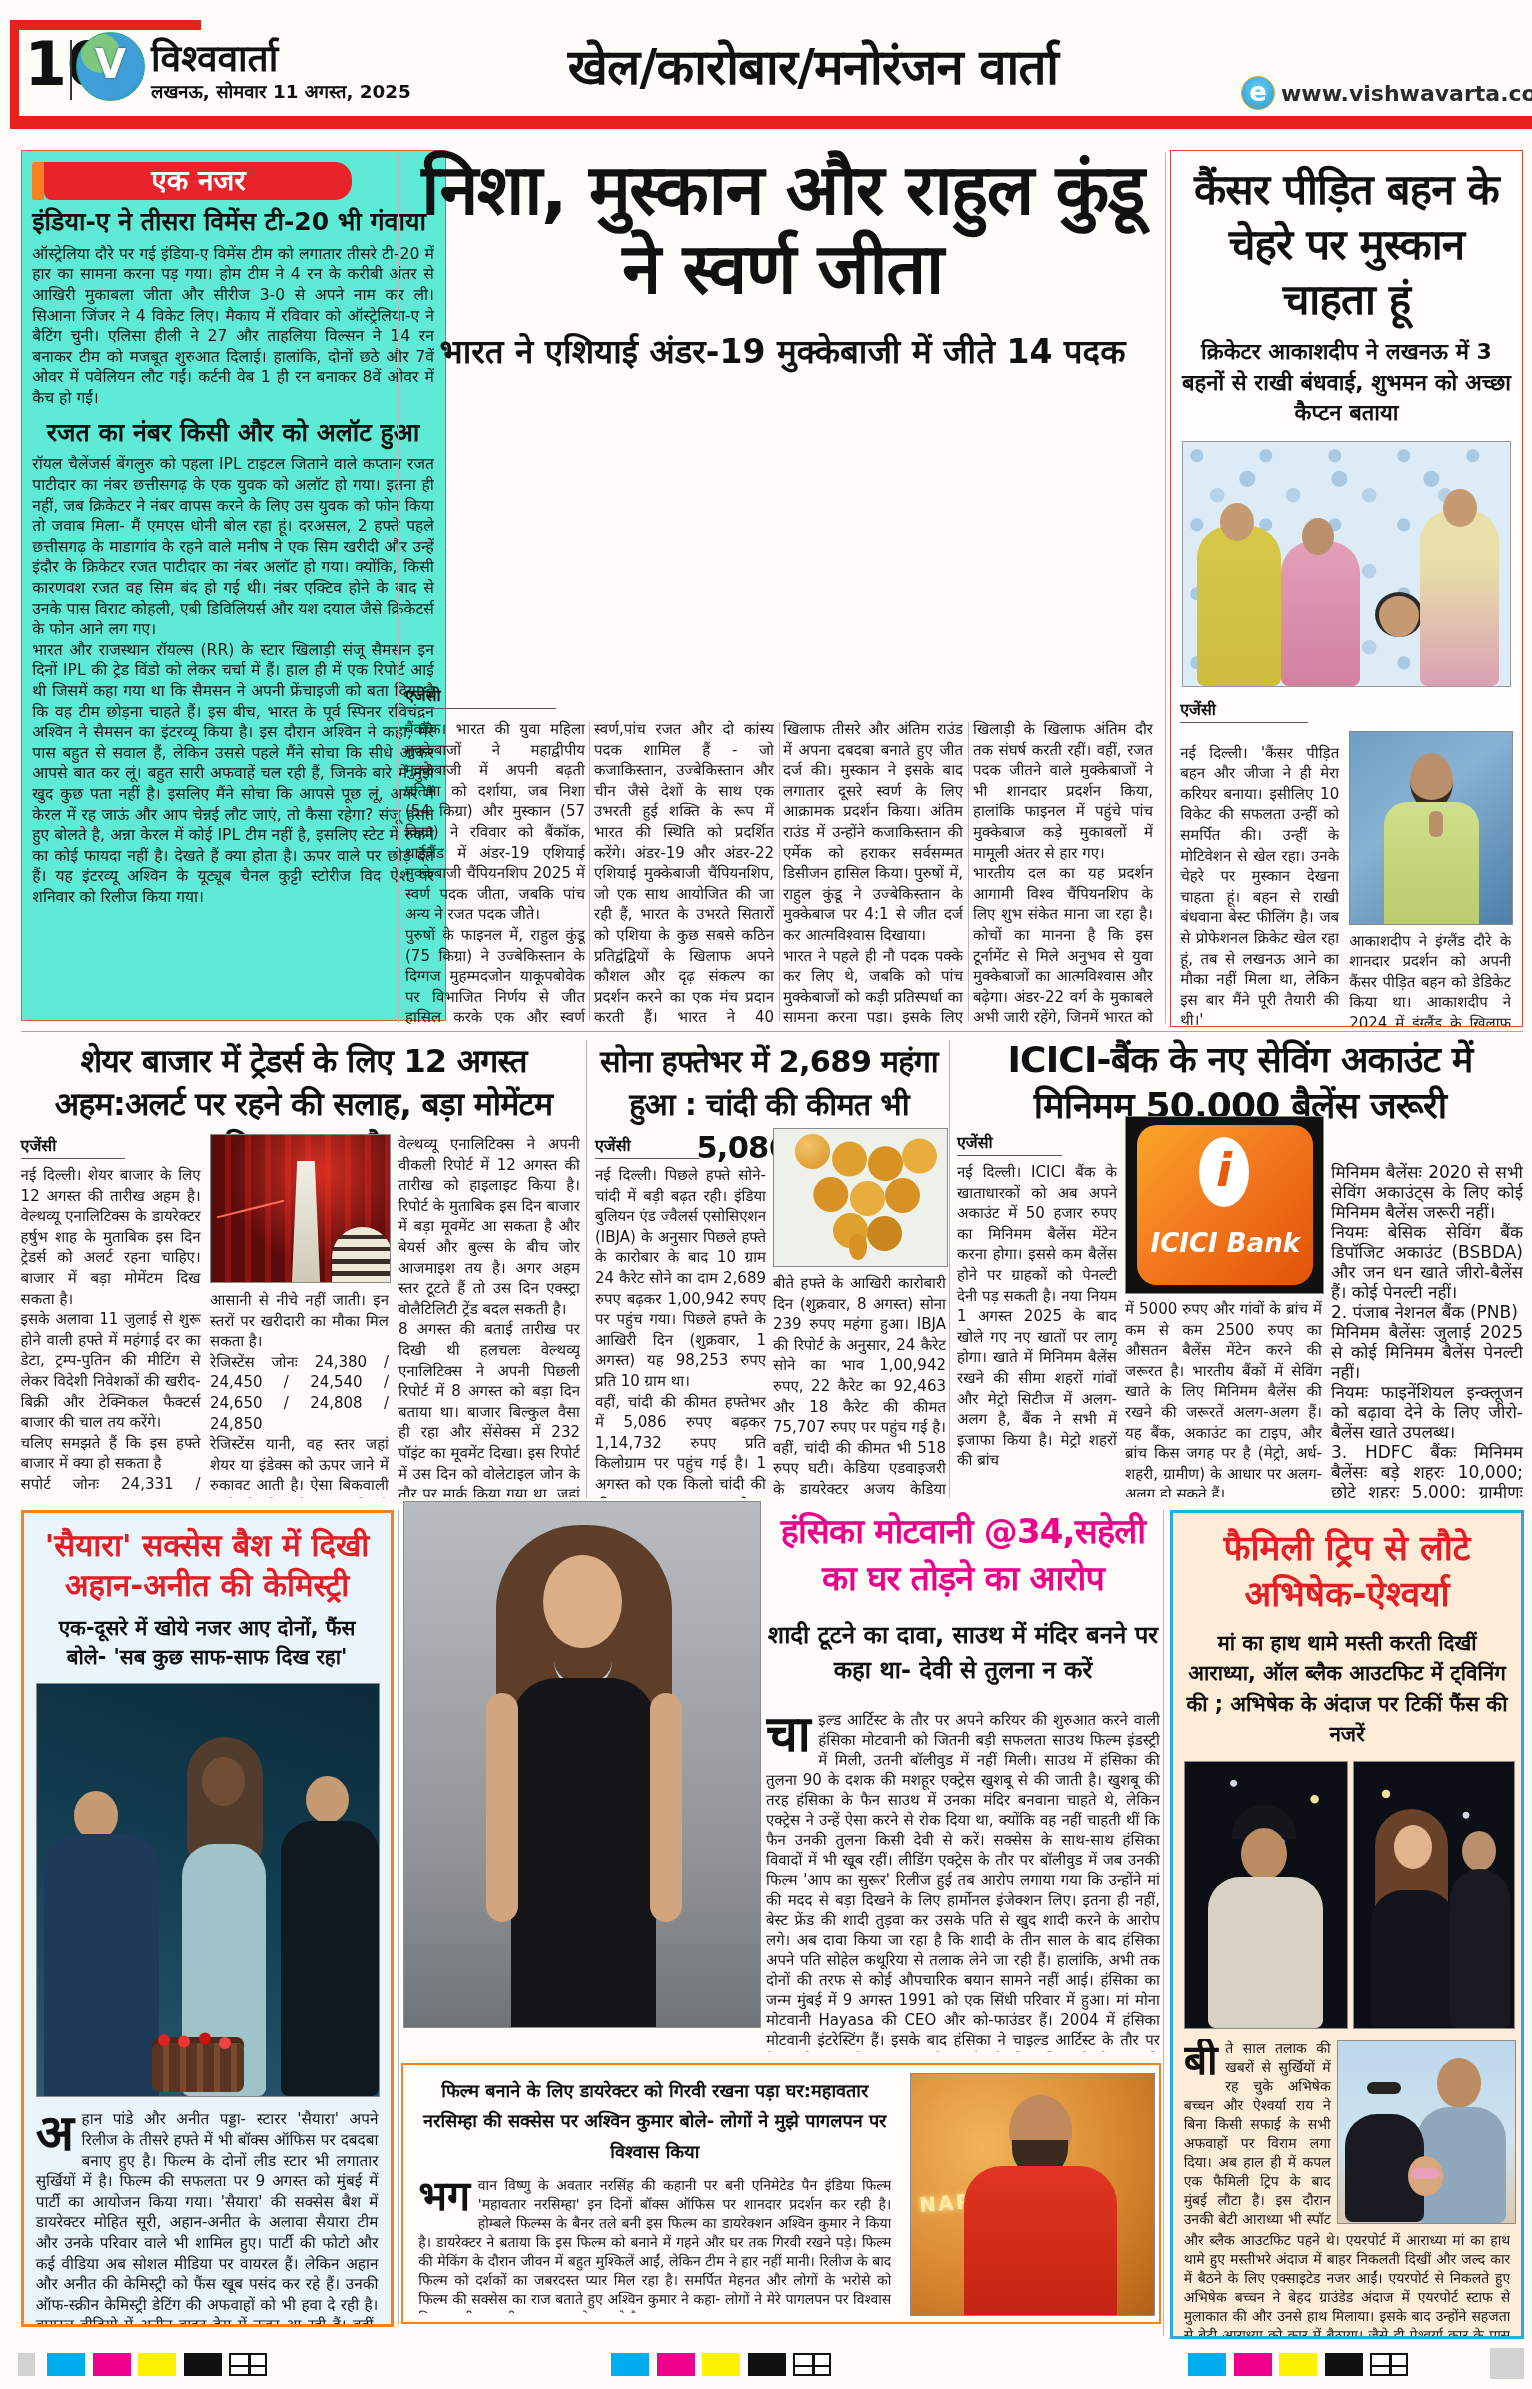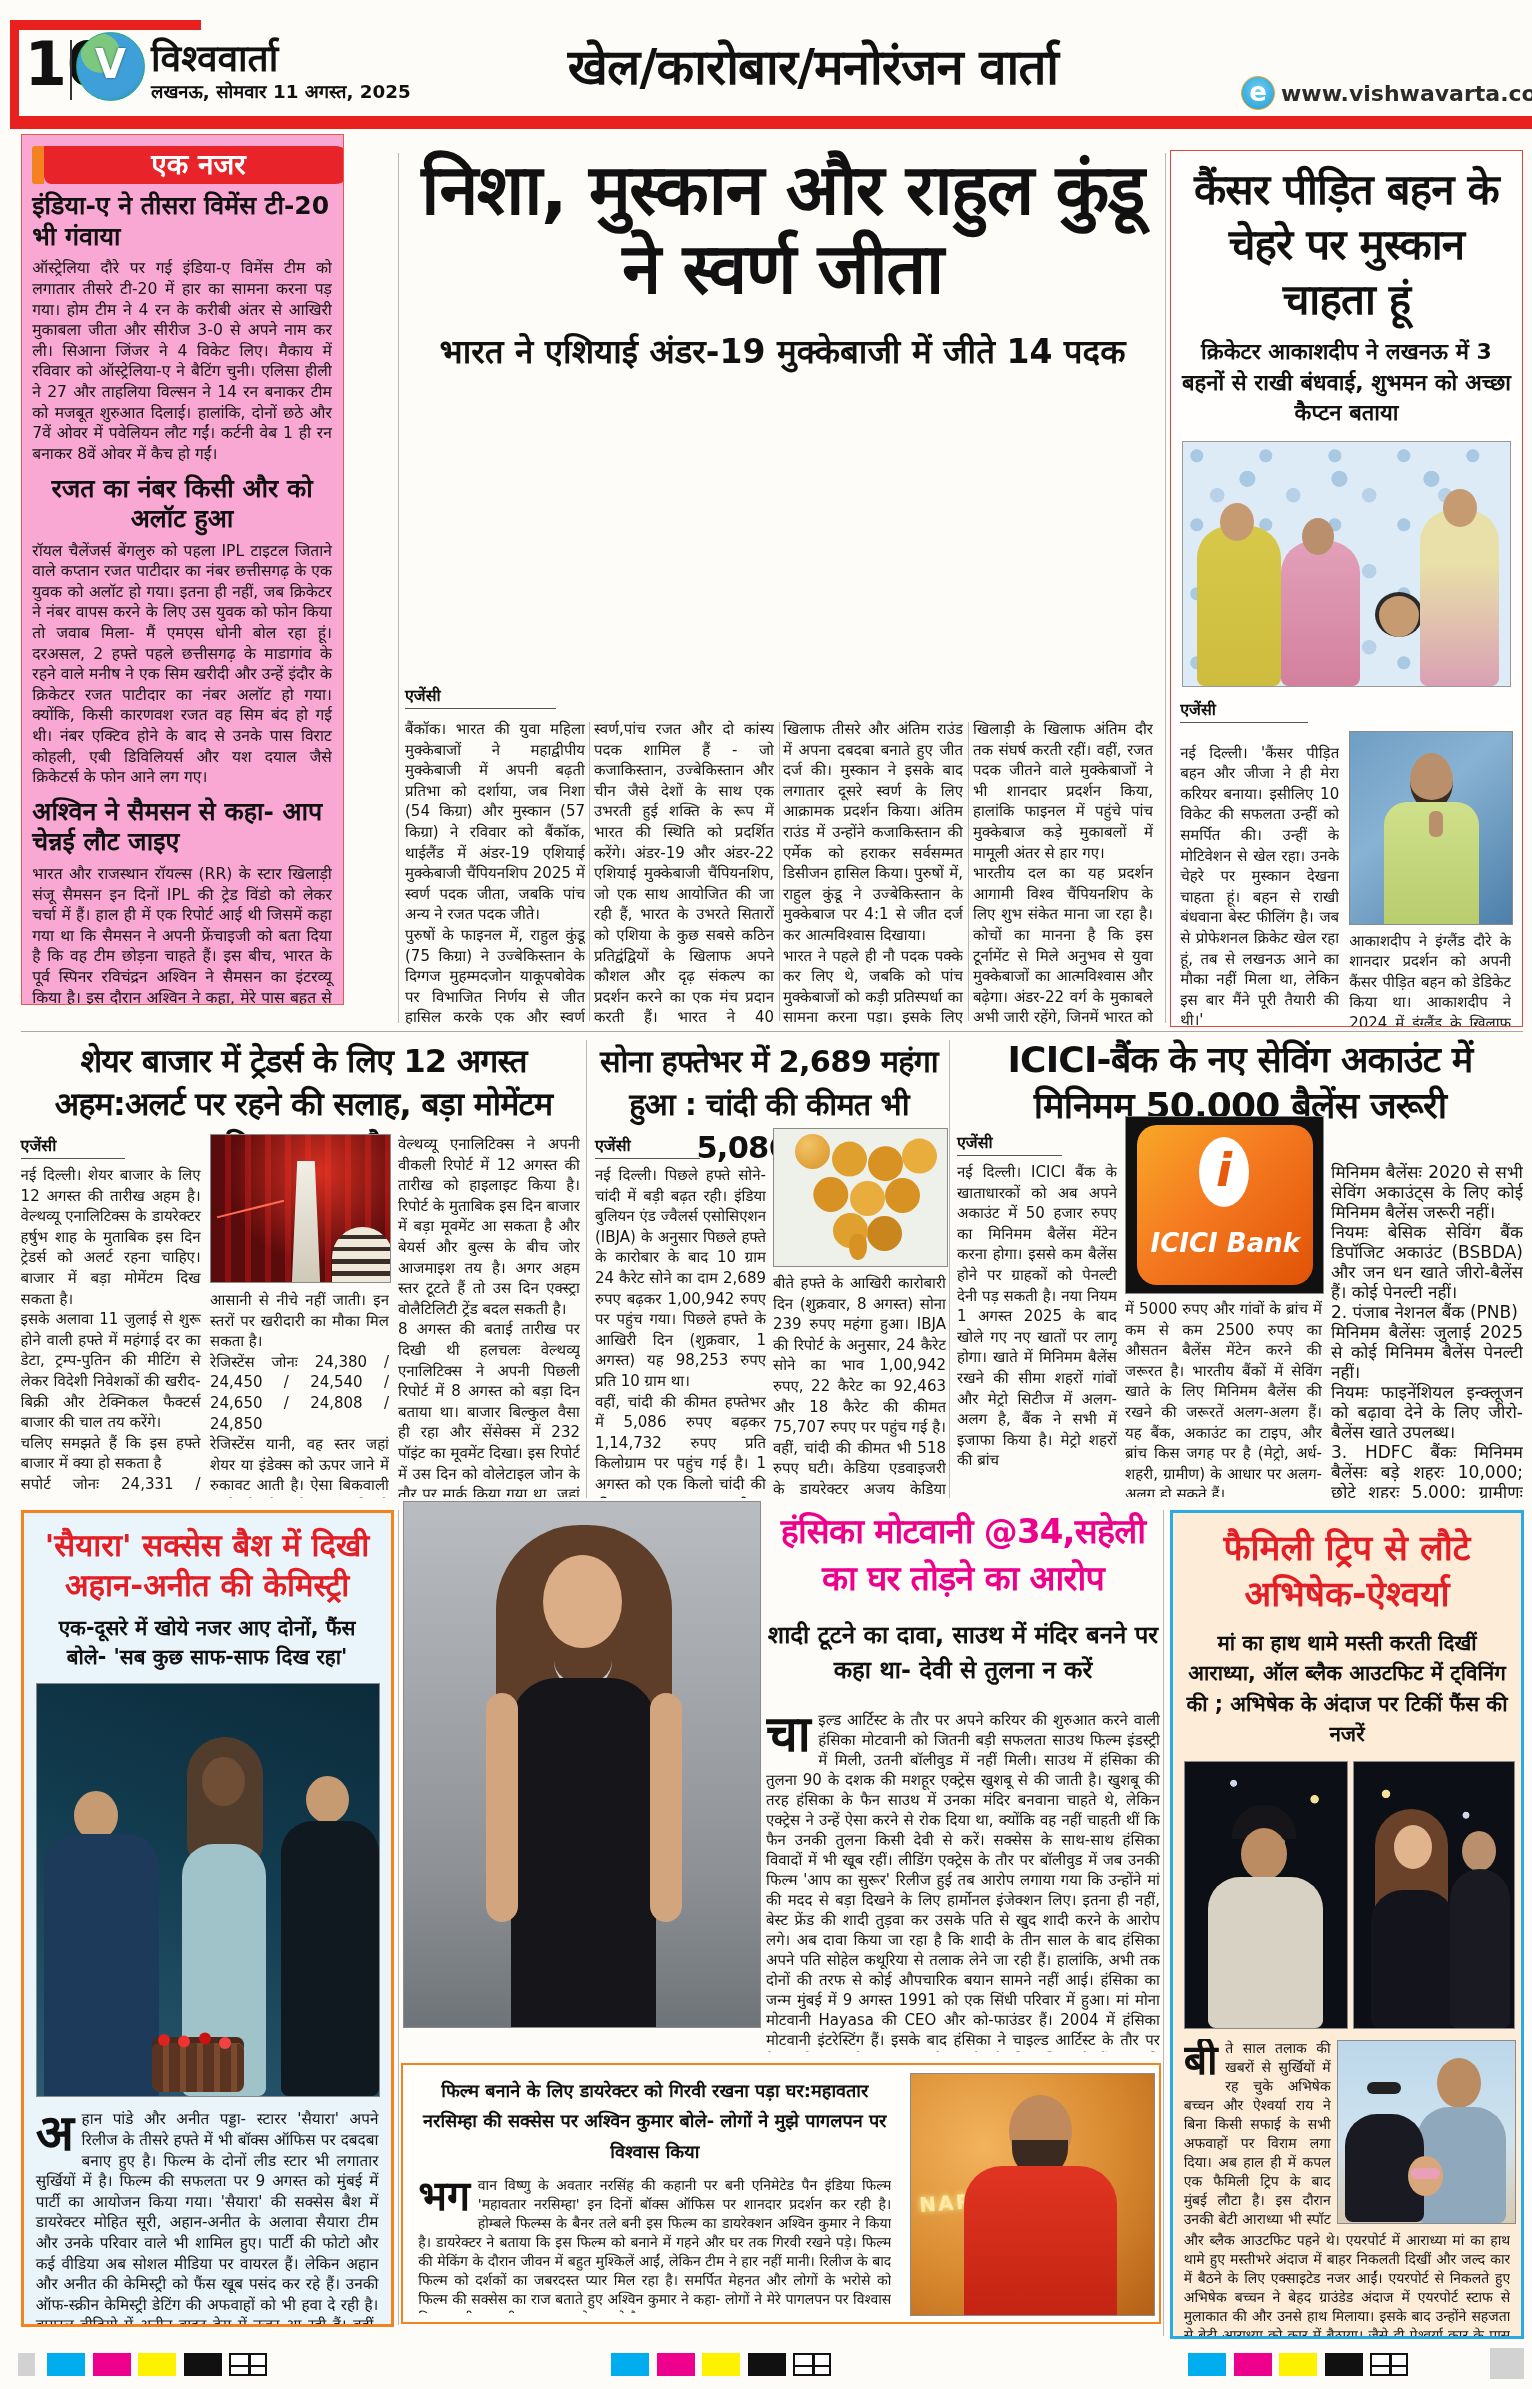--- a/index.html
+++ b/index.html
@@ -42,38 +42,37 @@
     <div class="abs hl" style="left:151px;top:30.5px;font-size:37px;">विश्ववार्ता</div>
     <div class="abs hl" style="left:151px;top:78px;font-size:18.3px;text-align:center;">लखनऊ,  सोमवार 11 अगस्त, 2025</div>
     <div class="abs hl center" style="left:397px;top:32px;width:832px;font-size:49px;letter-spacing:-0.8px;">खेल/कारोबार/मनोरंजन वार्ता</div>
     <div class="abs" style="left:1241px;top:76px;width:282px;height:34px;">
       <span class="abs" style="left:0;top:0;width:32px;height:32px;border-radius:50%;background:radial-gradient(circle at 50% 40%,#6fd0f2,#1e9ad6);color:#fff;font-size:26px;font-weight:bold;text-align:center;line-height:30.5px;border:1.5px solid #f5a31a;">e</span>
       <span class="abs hl" style="left:40px;top:4.6px;font-size:22px;color:#2b2b2b;">www.vishwavarta.com</span>
     </div>
     <div class="abs" style="left:10px;top:116px;width:1523px;height:13px;background:#e8201e;"></div>
   </div>
 
-  <div class="abs" style="left:20.6px;top:134px;width:323px;height:871px;border:1.5px solid #e05a4e;background:#f9a8d4;box-sizing:border-box;overflow:hidden;padding:9.2px 10.7px;">
+  <div class="abs" style="left:20.6px;top:150px;width:425px;height:871px;border:1.5px solid #e05a4e;background:#5eead4;box-sizing:border-box;overflow:hidden;padding:9.2px 10.7px;">
     <div style="position:relative;height:38px;margin:1.5px 0 7.6px 0;">
       <span class="abs" style="left:0;top:0;width:12.2px;height:38px;background:#f58220;border-radius:3.1px 0 0 3.1px;"></span>
       <span class="abs" style="left:12.2px;top:0;width:308px;height:38px;background:#e8232a;color:#fff;font-weight:bold;font-size:28px;line-height:38px;text-align:center;border-radius:0 17px 17px 7.6px;">एक नजर</span>
     </div>
 
     <div>
       <div class="hl" style="font-size:25px;line-height:30.5px;margin:3.1px 0 6.1px 0;">इंडिया-ए ने तीसरा विमेंस टी-20 भी गंवाया</div>
       <div class="body-flow" style="font-size:15.6px;">ऑस्ट्रेलिया दौरे पर गई इंडिया-ए विमेंस टीम को लगातार तीसरे टी-20 में हार का सामना करना पड़ गया। होम टीम ने 4 रन के करीबी अंतर से आखिरी मुकाबला जीता और सीरीज 3-0 से अपने नाम कर ली। सिआना जिंजर ने 4 विकेट लिए। मैकाय में रविवार को ऑस्ट्रेलिया-ए ने बैटिंग चुनी। एलिसा हीली ने 27 और ताहलिया विल्सन ने 14 रन बनाकर टीम को मजबूत शुरुआत दिलाई। हालांकि, दोनों छठे और 7वें ओवर में पवेलियन लौट गईं। कर्टनी वेब 1 ही रन बनाकर 8वें ओवर में कैच हो गईं।</div>
     </div>
 
     <div>
       <div class="hl" style="font-size:25px;line-height:30.5px;margin:9.2px 0 6.1px 0;text-align:center;">रजत का नंबर किसी और को अलॉट हुआ</div>
       <div class="body-flow" style="font-size:15.6px;">रॉयल चैलेंजर्स बेंगलुरु को पहला IPL टाइटल जिताने वाले कप्तान रजत पाटीदार का नंबर छत्तीसगढ़ के एक युवक को अलॉट हो गया। इतना ही नहीं, जब क्रिकेटर ने नंबर वापस करने के लिए उस युवक को फोन किया तो जवाब मिला- मैं एमएस धोनी बोल रहा हूं। दरअसल, 2 हफ्ते पहले छत्तीसगढ़ के माडागांव के रहने वाले मनीष ने एक सिम खरीदी और उन्हें इंदौर के क्रिकेटर रजत पाटीदार का नंबर अलॉट हो गया। क्योंकि, किसी कारणवश रजत वह सिम बंद हो गई थी। नंबर एक्टिव होने के बाद से उनके पास विराट कोहली, एबी डिविलियर्स और यश दयाल जैसे क्रिकेटर्स के फोन आने लग गए।</div>
     </div>
 
     <div>
-      <div class="hl" style="font-size:25px;line-height:30.5px;margin:9.2px 0 6.1px 0;">अश्विन ने सैमसन से कहा- आप चेन्नई लौट जाइए</div>
       <div class="body-flow" style="font-size:15.6px;">भारत और राजस्थान रॉयल्स (RR) के स्टार खिलाड़ी संजू सैमसन इन दिनों IPL की ट्रेड विंडो को लेकर चर्चा में हैं। हाल ही में एक रिपोर्ट आई थी जिसमें कहा गया था कि सैमसन ने अपनी फ्रेंचाइजी को बता दिया है कि वह टीम छोड़ना चाहते हैं। इस बीच, भारत के पूर्व स्पिनर रविचंद्रन अश्विन ने सैमसन का इंटरव्यू किया है। इस दौरान अश्विन ने कहा, मेरे पास बहुत से सवाल हैं, लेकिन उससे पहले मैंने सोचा कि सीधे आकर आपसे बात कर लूं। बहुत सारी अफवाहें चल रही हैं, जिनके बारे में मुझे खुद कुछ पता नहीं है। इसलिए मैंने सोचा कि आपसे पूछ लूं, अगर मैं केरल में रह जाऊं और आप चेन्नई लौट जाएं, तो कैसा रहेगा? संजू हंसते हुए बोलते है, अन्ना केरल में कोई IPL टीम नहीं है, इसलिए स्टेट में रुकने का कोई फायदा नहीं है। देखते हैं क्या होता है। ऊपर वाले पर छोड़ देते हैं। यह इंटरव्यू अश्विन के यूट्यूब चैनल कुट्टी स्टोरीज विद ऐश पर शनिवार को रिलीज किया गया।</div>
     </div>
 
   </div>
 
   <div class="vr" style="left:398px;top:153px;height:870px;"></div>
   <div class="vr" style="left:1165px;top:153px;height:870px;"></div>
 
   <div class="abs hl h-main center" style="left:403px;top:151px;width:759px;font-size:70px;line-height:79px;letter-spacing:-1.5px;">निशा, मुस्कान और राहुल कुंडू ने स्वर्ण जीता</div>
   <div class="abs hl center" style="left:403px;top:328px;width:759px;font-size:33px;">भारत ने एशियाई अंडर-19 मुक्केबाजी में जीते 14 पदक</div>

